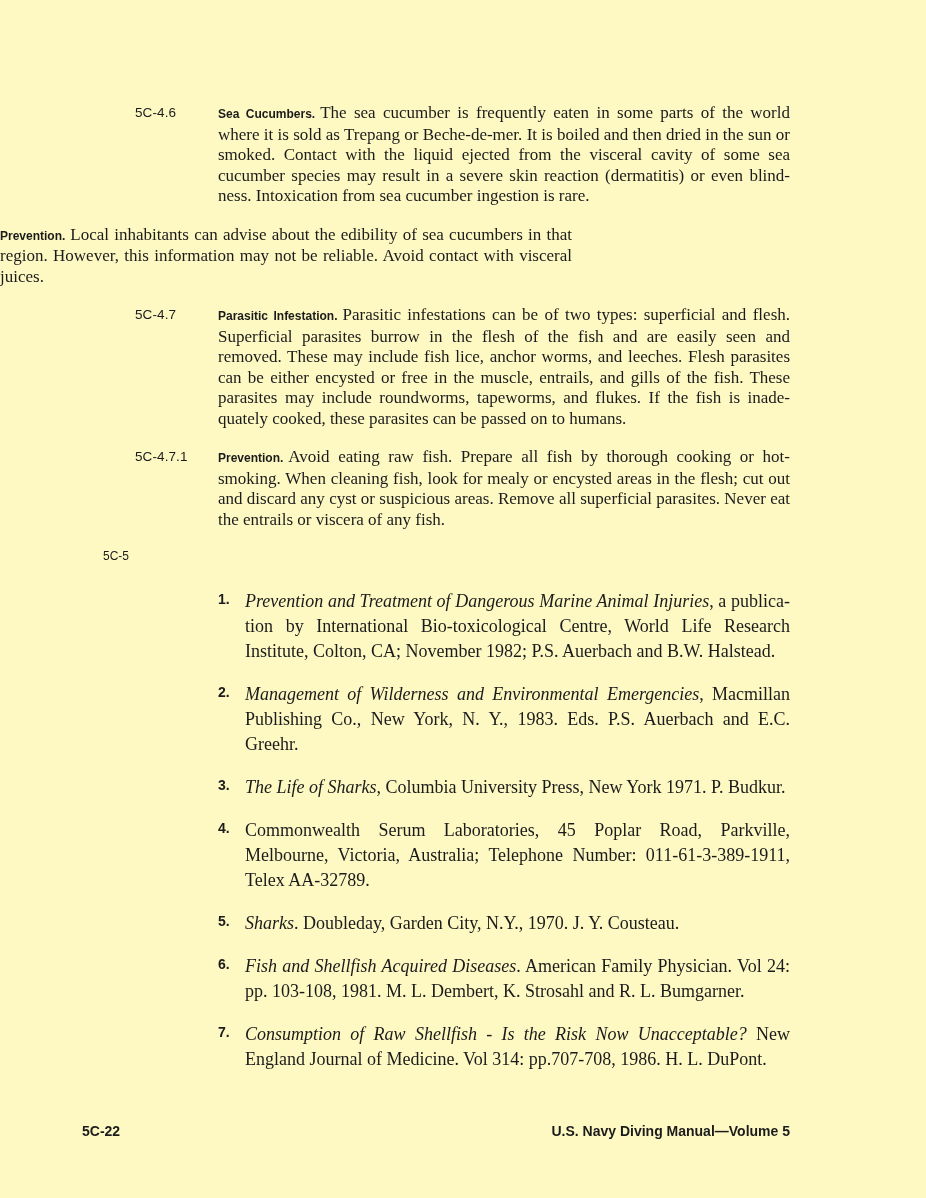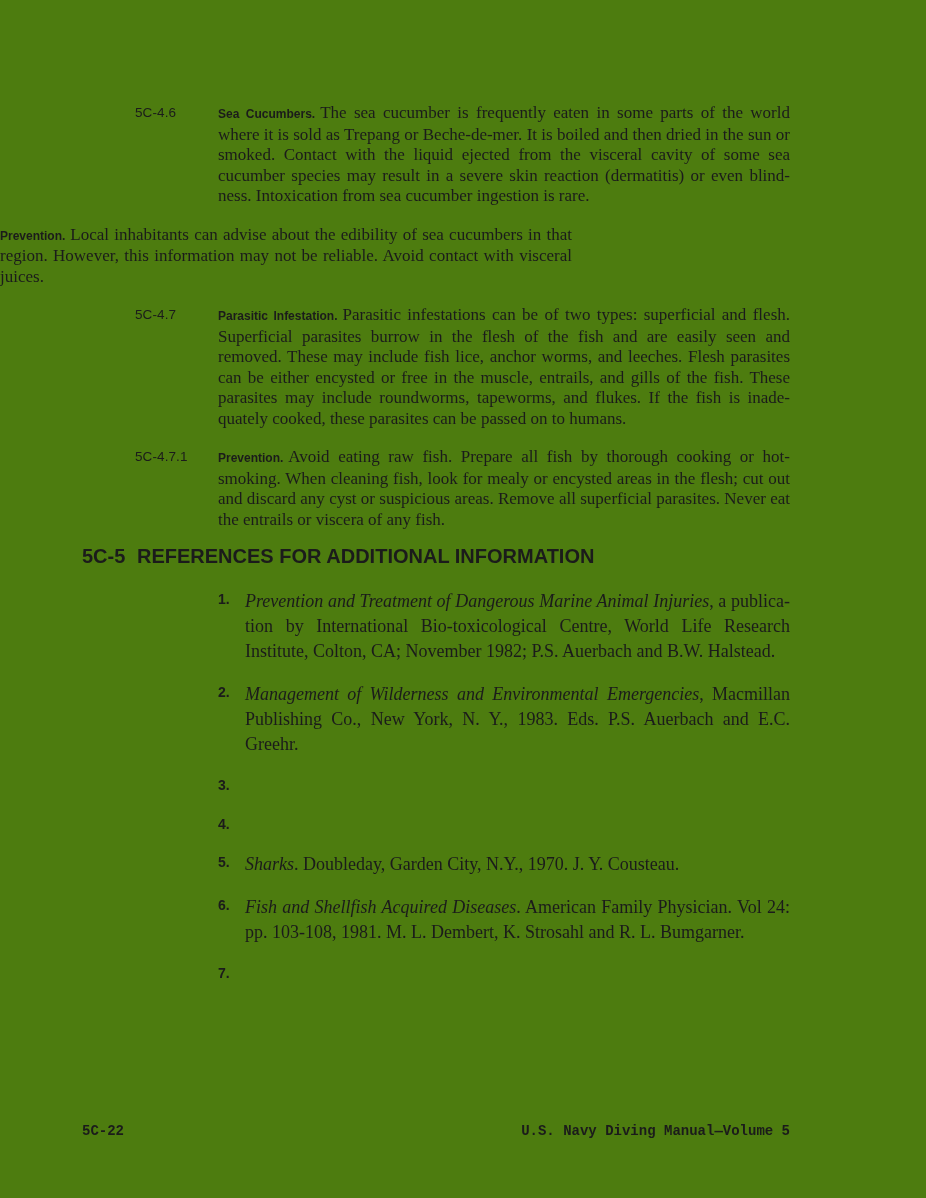--- a/index.html
+++ b/index.html
@@ -4,21 +4,21 @@
 <style>
   html, body {
     margin: 0;
     padding: 0;
     background: #ffffff;
   }
   .page {
     position: relative;
     width: 926px;
     height: 1198px;
-    background: #4d7c0f;
+    background: #fef9c3;
     color: #1b1b1b;
     overflow: hidden;
     font-family: "Liberation Serif", "DejaVu Serif", serif;
   }
   .content {
     position: absolute;
     top: 103px;
     left: 0;
     width: 926px;
   }
@@ -49,23 +49,24 @@
     font-weight: bold;
     font-size: 12px;
     margin-right: 5px;
   }
   
   .heading-row {
     display: flex;
     margin-top: 15px;
     margin-bottom: 24px;
     font-family: "Liberation Sans", "DejaVu Sans", sans-serif;
-    font-weight: bold;
-    font-size: 20px;
+    font-weight: normal;
+    font-size: 12px;
     line-height: 17px;
+    margin-left: 21px;
   }
   .heading-num {
     flex: none;
     margin-left: 82px;
     width: 55px;
   }
   .heading-title {
     flex: none;
   }
   
@@ -94,21 +95,21 @@
     font-style: italic;
   }
   
   .footer {
     position: absolute;
     top: 1123px;
     left: 82px;
     width: 708px;
     display: flex;
     justify-content: space-between;
-    font-family: Liberation Mono, monospace;
+    font-family: Liberation Sans, sans-serif;
     font-weight: bold;
     font-size: 14px;
     line-height: 16px;
     text-align: right;
   }
 </style>
 </head>
 <body>
 
 <div class="page">
@@ -129,53 +130,55 @@
       <div class="sec-body"><span class="sec-label">Parasitic Infestation.</span><span>Parasitic infestations can be of two types: superficial and flesh. Superficial parasites burrow in the flesh of the fish and are easily seen and removed. These may include fish lice, anchor worms, and leeches. Flesh parasites can be either encysted or free in the muscle, entrails, and gills of the fish. These parasites may include roundworms, tapeworms, and flukes. If the fish is inade­quately cooked, these parasites can be passed on to humans.</span></div>
     </div>
 
     <div class="sec-row">
       <div class="sec-num">5C-4.7.1</div>
       <div class="sec-body"><span class="sec-label">Prevention.</span><span>Avoid eating raw fish. Prepare all fish by thorough cooking or hot-smoking. When cleaning fish, look for mealy or encysted areas in the flesh; cut out and discard any cyst or suspicious areas. Remove all superficial parasites. Never eat the entrails or viscera of any fish.</span></div>
     </div>
 
     <div class="heading-row">
       <div class="heading-num">5C-5</div>
-      <div class="heading-title">REFERENCES FOR ADDITIONAL INFORMATION</div>
     </div>
 
     <div class="ref-row">
       <div class="ref-num">1.</div>
       <div class="ref-body"><span class="ref-title">Prevention and Treatment of Dangerous Marine Animal Injuries</span><span>, a publica­tion by International Bio-toxicological Centre, World Life Research Institute, Colton, CA; November 1982; P.S. Auerbach and B.W. Halstead.</span></div>
     </div>
 
     <div class="ref-row">
       <div class="ref-num">2.</div>
       <div class="ref-body"><span class="ref-title">Management of Wilderness and Environmental Emergencies</span><span>, Macmillan Pub­lishing Co., New York, N. Y., 1983. Eds. P.S. Auerbach and E.C. Greehr.</span></div>
     </div>
 
     <div class="ref-row">
       <div class="ref-num">3.</div>
+      <div class="ref-body"><span class="ref-title">The Life of Sharks</span><span>, Columbia University Press, New York 1971. P. Budkur.</span></div>
     </div>
 
     <div class="ref-row">
       <div class="ref-num">4.</div>
+      <div class="ref-body"><span class="ref-title"></span><span>Commonwealth Serum Laboratories, 45 Poplar Road, Parkville, Melbourne, Victoria, Australia; Telephone Number: 011-61-3-389-1911, Telex AA-32789.</span></div>
     </div>
 
     <div class="ref-row">
       <div class="ref-num">5.</div>
       <div class="ref-body"><span class="ref-title">Sharks</span><span>. Doubleday, Garden City, N.Y., 1970. J. Y. Cousteau.</span></div>
     </div>
 
     <div class="ref-row">
       <div class="ref-num">6.</div>
       <div class="ref-body"><span class="ref-title">Fish and Shellfish Acquired Diseases</span><span>. American Family Physician. Vol 24: pp. 103-108, 1981. M. L. Dembert, K. Strosahl and R. L. Bumgarner.</span></div>
     </div>
 
     <div class="ref-row">
       <div class="ref-num">7.</div>
+      <div class="ref-body"><span class="ref-title">Consumption of Raw Shellfish - Is the Risk Now Unacceptable?</span><span> New England Journal of Medicine. Vol 314: pp.707-708, 1986. H. L. DuPont.</span></div>
     </div>
 
   </div>
 
   <div class="footer">
     <div>5C-22</div>
     <div>U.S. Navy Diving Manual—Volume 5</div>
   </div>
 </div>
 

